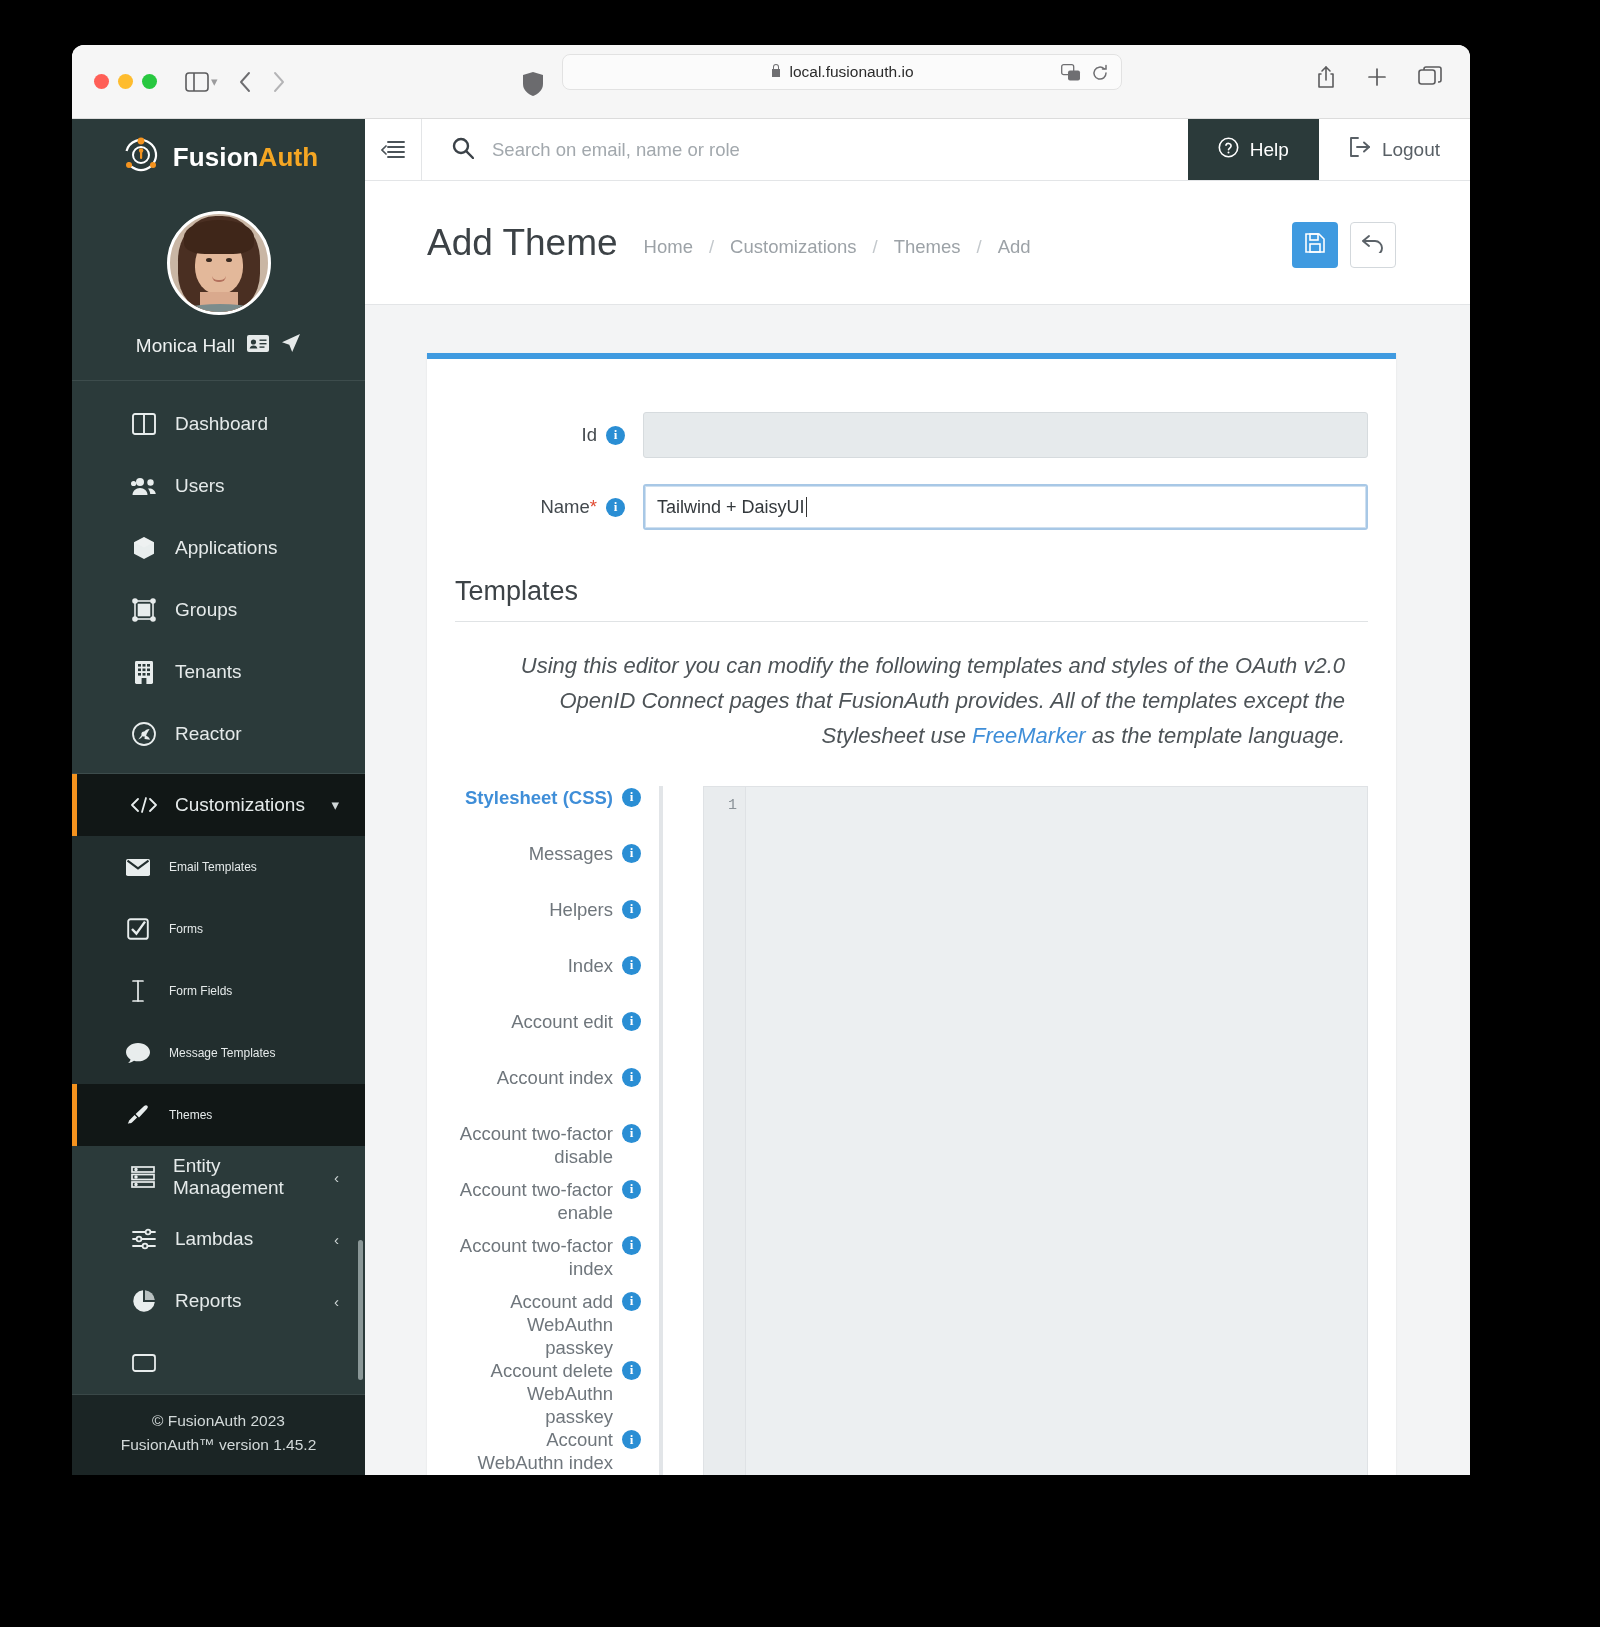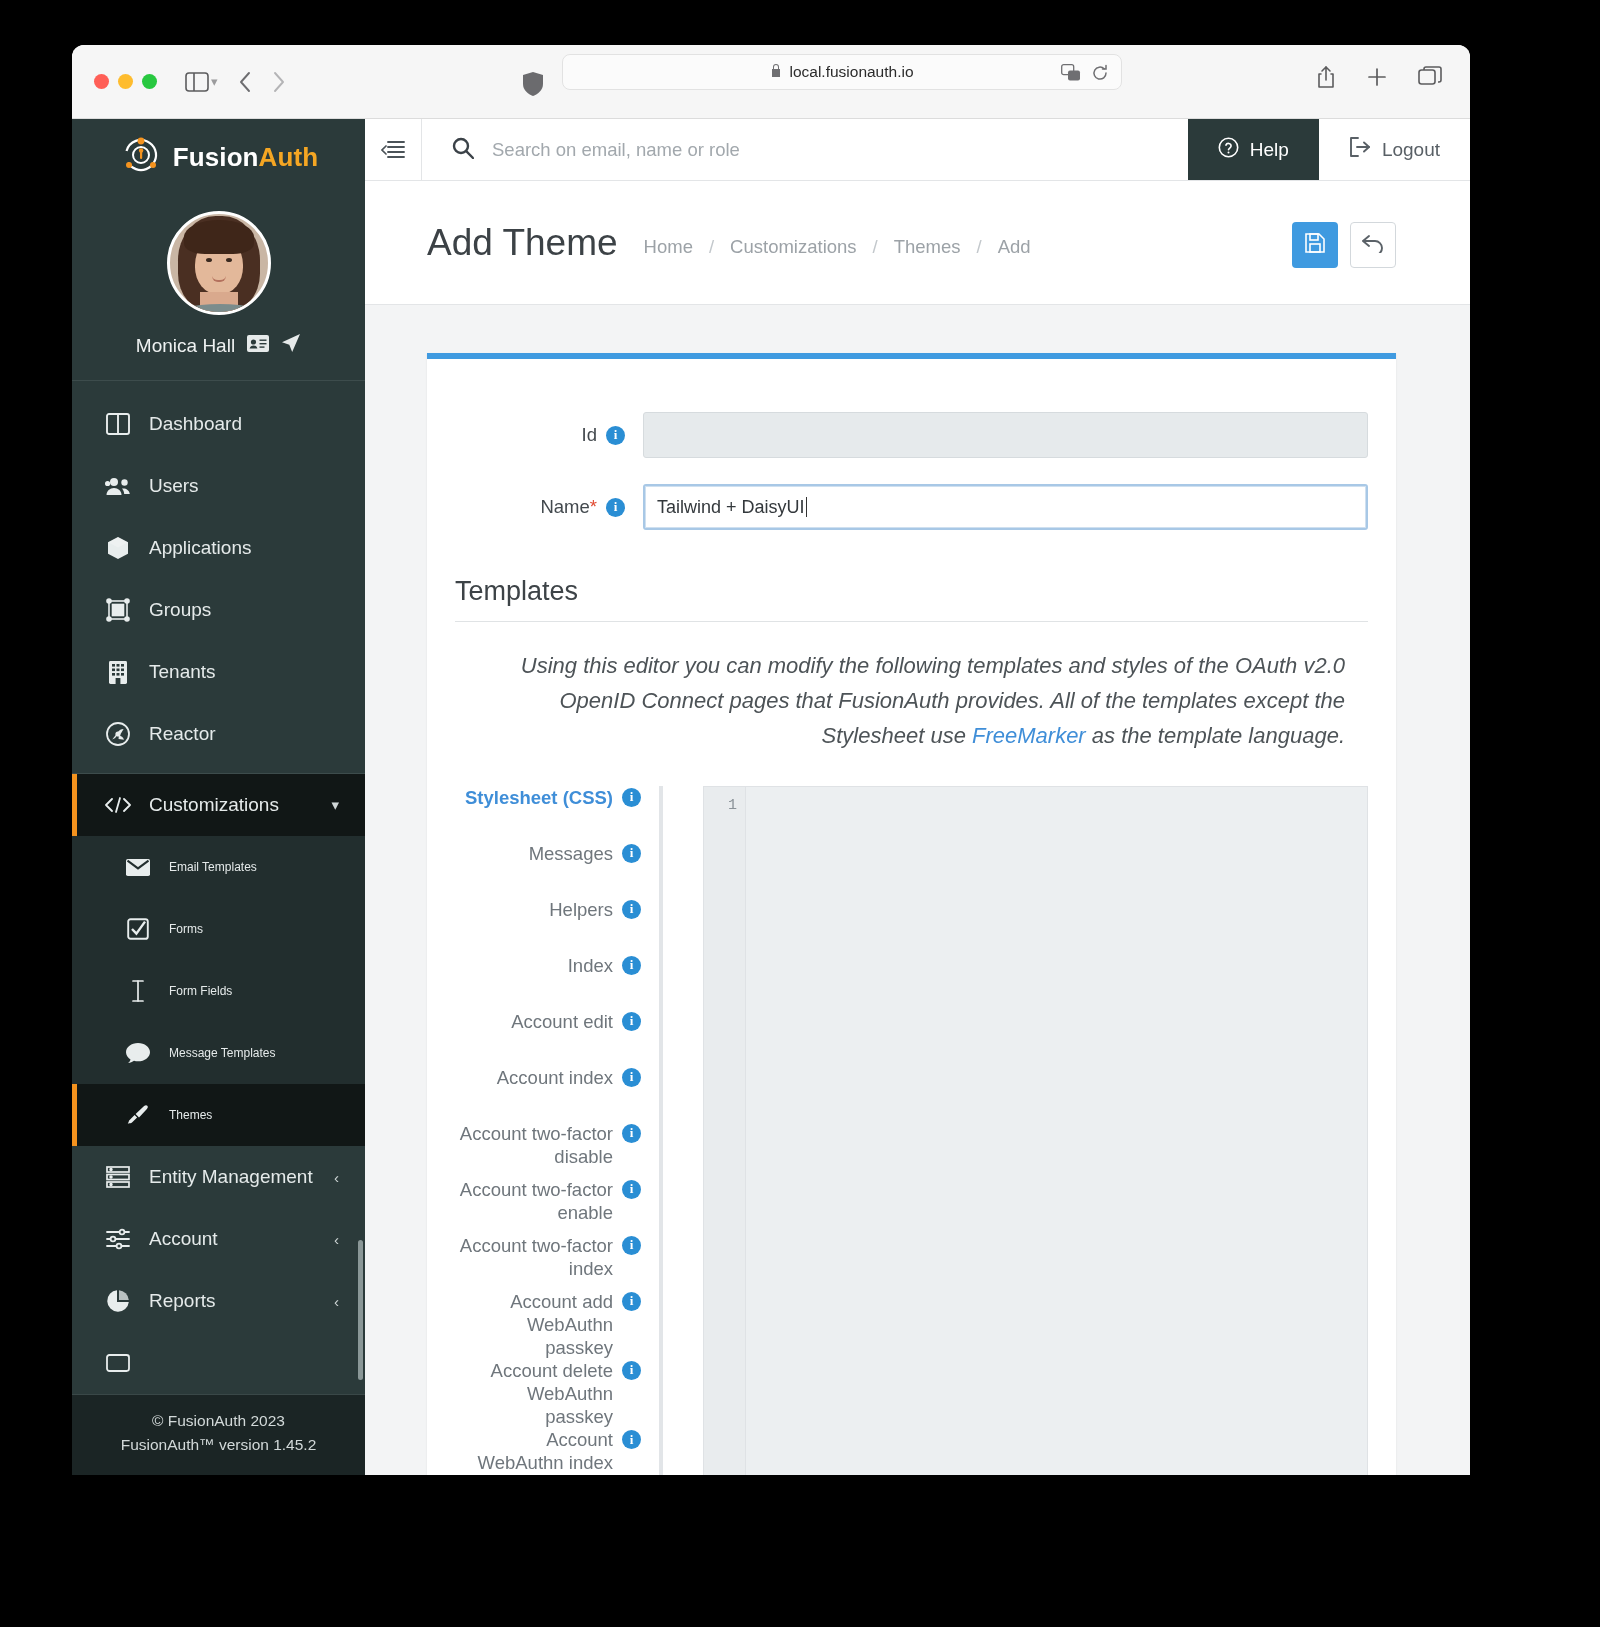--- a/index.html
+++ b/index.html
@@ -92,21 +92,21 @@
   .avatar .neck { position: absolute; left: 30px; top: 78px; width: 38px; height: 26px; background: #d9a98d; }
   .avatar .shoulders { position: absolute; left: 0px; top: 90px; width: 100px; height: 24px; background: #7b8c8c; border-radius: 50% 50% 0 0; }
 
   .profile-name { font-size: 19px; display: flex; align-items: center; justify-content: center; gap: 12px; color: #eef1f1; }
 
   .nav-list { padding-top: 12px; }
   .nav-item {
     display: flex; align-items: center;
     gap: 18px;
     height: 62px;
-    padding-left: 28px;
+    padding-left: 54px;
     font-size: 19px;
     color: #e5eaea;
     border-left: 5px solid transparent;
     cursor: pointer;
   }
   .nav-item .ic { width: 26px; display: flex; align-items: center; justify-content: center; color: #e8eded; }
   .nav-item .chev { margin-left: auto; margin-right: 26px; color: #cfd6d6; font-size: 15px; }
   .nav-sep { border-bottom: 1px solid #3d4c4c; margin-top: 8px; }
 
   .nav-item.group-active {
@@ -512,21 +512,21 @@
           <span class="ic">
             <svg width="24" height="22" viewBox="0 0 24 22" fill="none" stroke="#e8eded" stroke-width="1.8" stroke-linecap="round">
                 <line x1="1" y1="4" x2="23" y2="4"></line>
                 <line x1="1" y1="11" x2="23" y2="11"></line>
                 <line x1="1" y1="18" x2="23" y2="18"></line>
                 <circle cx="16" cy="4" r="2.4" fill="#2b3a3a"></circle>
                 <circle cx="7" cy="11" r="2.4" fill="#2b3a3a"></circle>
                 <circle cx="13" cy="18" r="2.4" fill="#2b3a3a"></circle>
               </svg>
           </span>
-          <span>Account</span>
+          <span>Lambdas</span>
           <span class="chev">‹</span>
         </div>
 
         <div class="nav-item">
           <span class="ic">
             <svg width="24" height="24" viewBox="0 0 24 24" fill="#e8eded">
                 <path d="M11 1.2A10.8 10.8 0 1 0 22.8 13H11z"></path>
                 <path d="M13 1.2V11h9.8A10.8 10.8 0 0 0 13 1.2z" opacity=".75"></path>
               </svg>
           </span>

